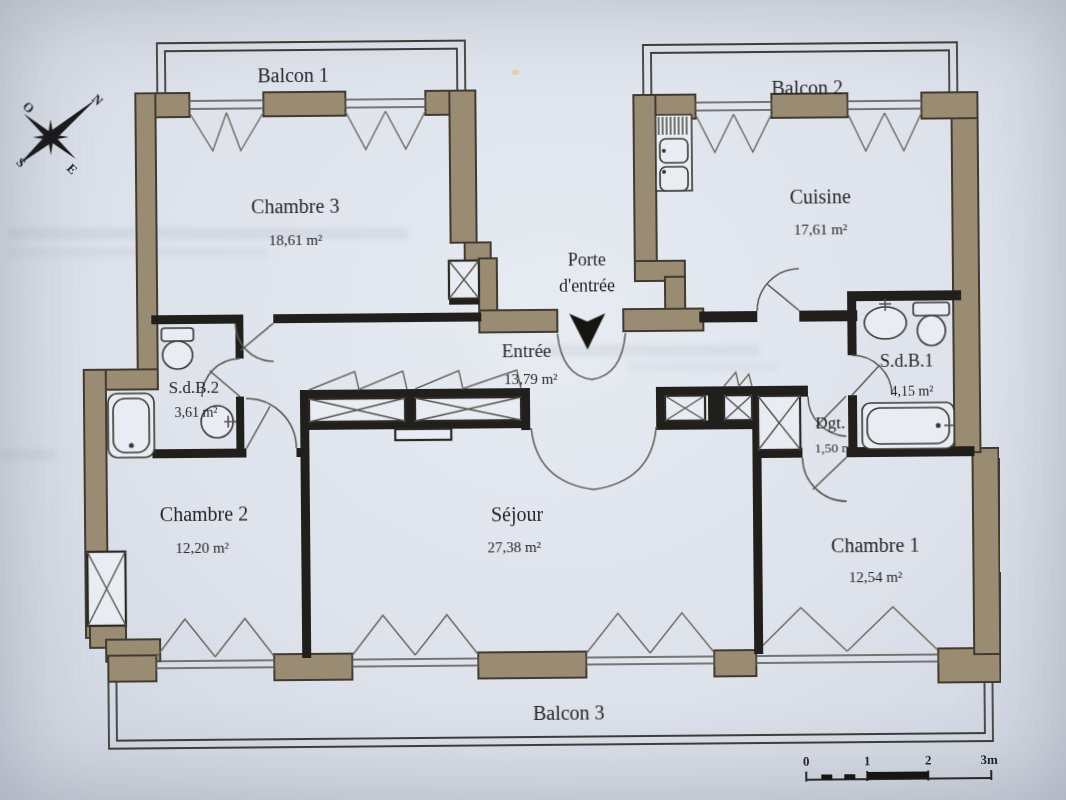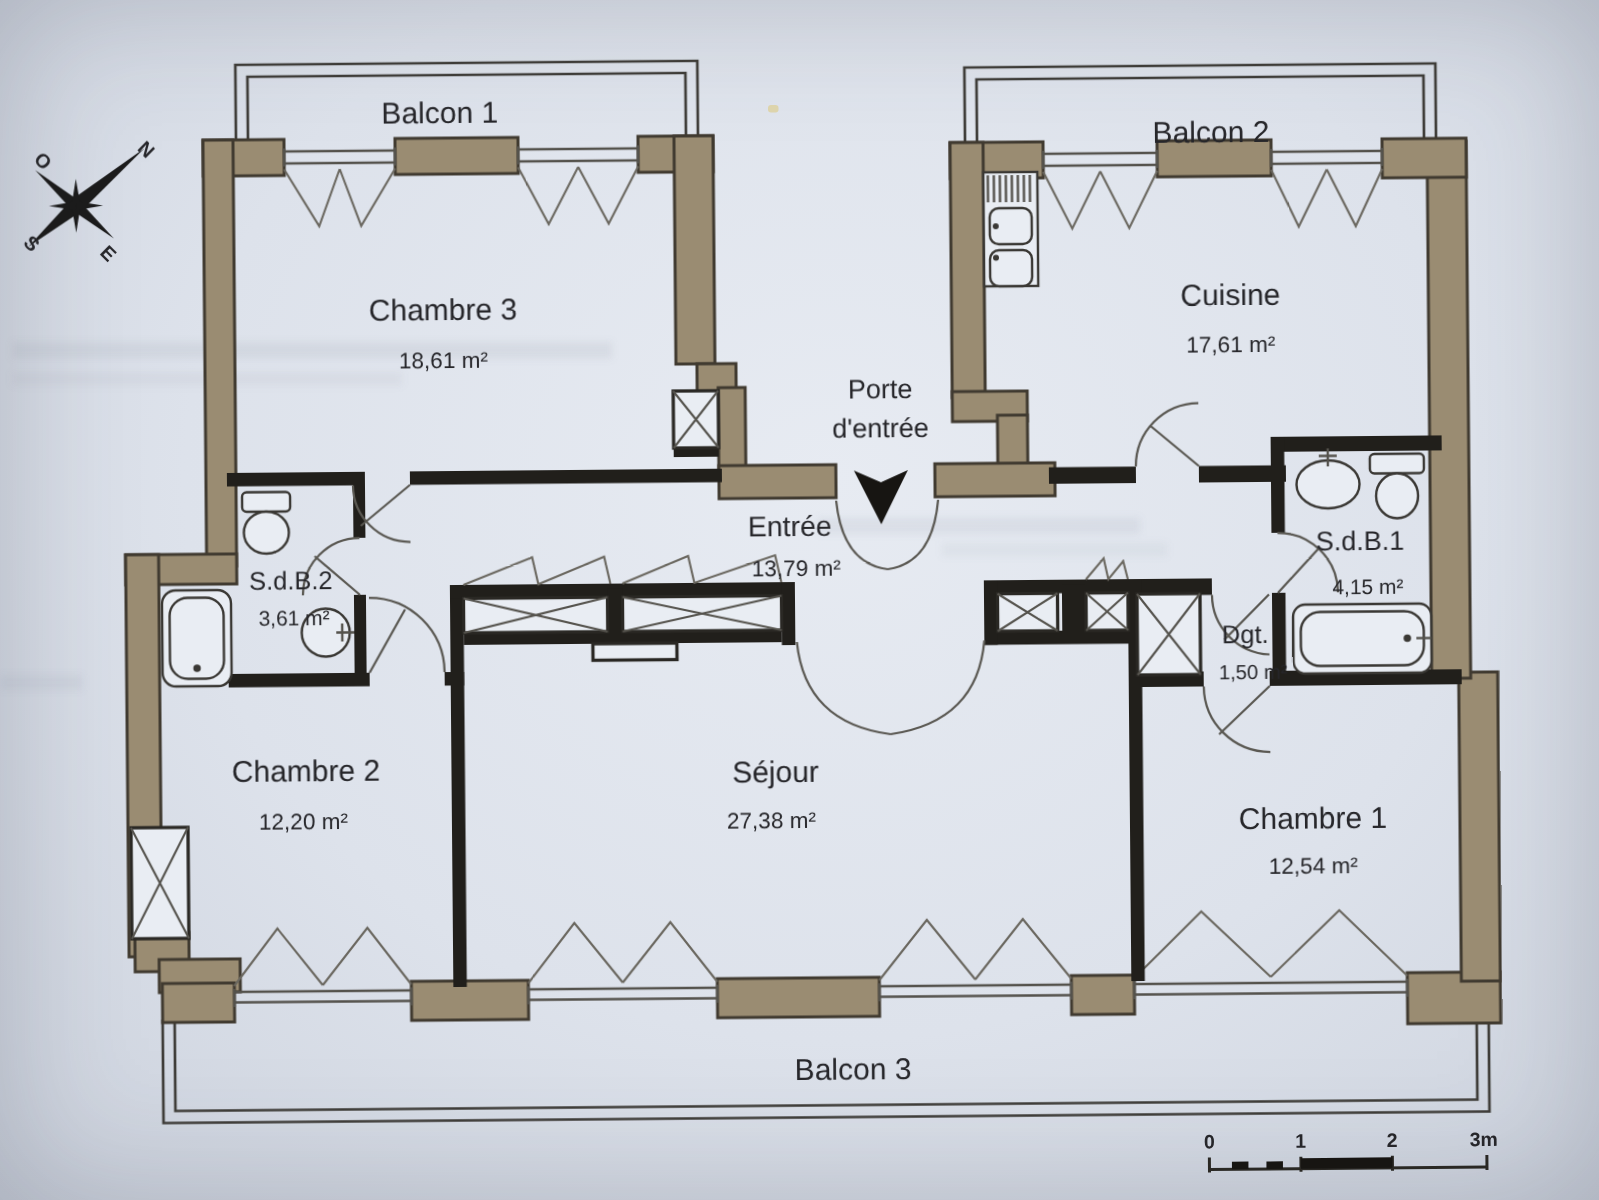--- a/index.html
+++ b/index.html
@@ -1,20 +1,20 @@
 <!DOCTYPE html>
 <html><head>
 <meta charset="utf-8">
 <style>
   html,body{margin:0;padding:0;background:#b9bfca;}
   .photo{
     position:relative;width:1066px;height:800px;overflow:hidden;
     background:radial-gradient(ellipse at 52% 40%, #e7ebf2 0%, #dde2eb 55%, #ccd2dd 100%);
     box-shadow:inset 0 0 90px rgba(60,65,80,.25);
-    font-family:Liberation Sans, sans-serif;
+    font-family:Liberation Serif, serif;
   }
   svg{position:absolute;left:0;top:0;}
   text{fill:#26262a;}
   .room-name{font-size:20px;}
   .room-area{font-size:15px;}
   .balcony-label{font-size:20px;}
   .small-name{font-size:17px;}
   .small-area{font-size:14px;}
   .porte{font-size:18px;}
   .scale-num{font-size:13px;font-weight:700;}

